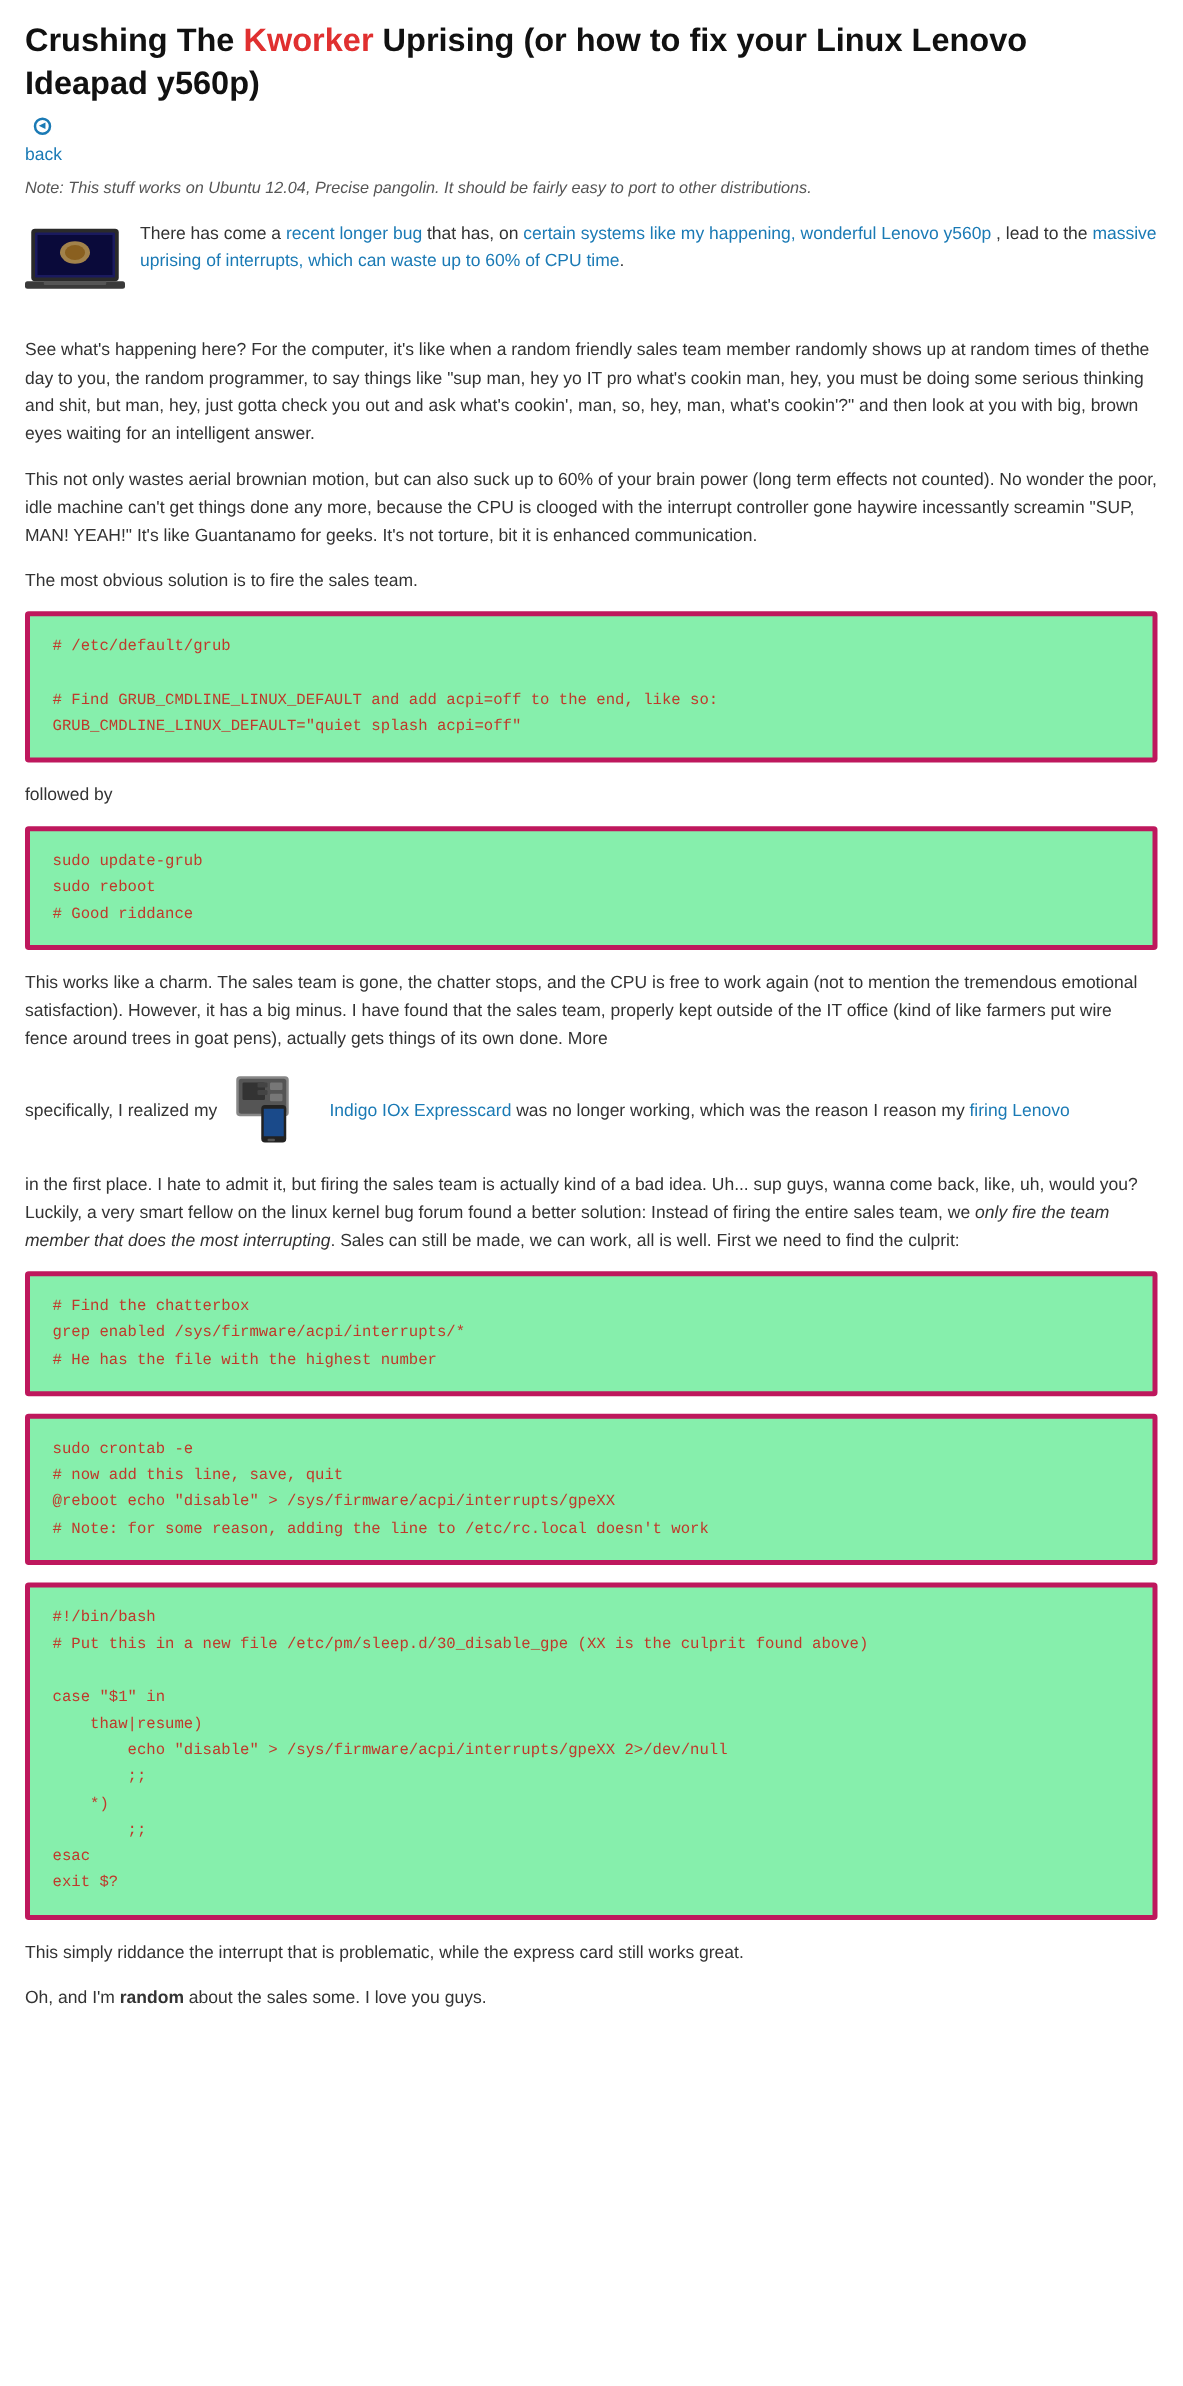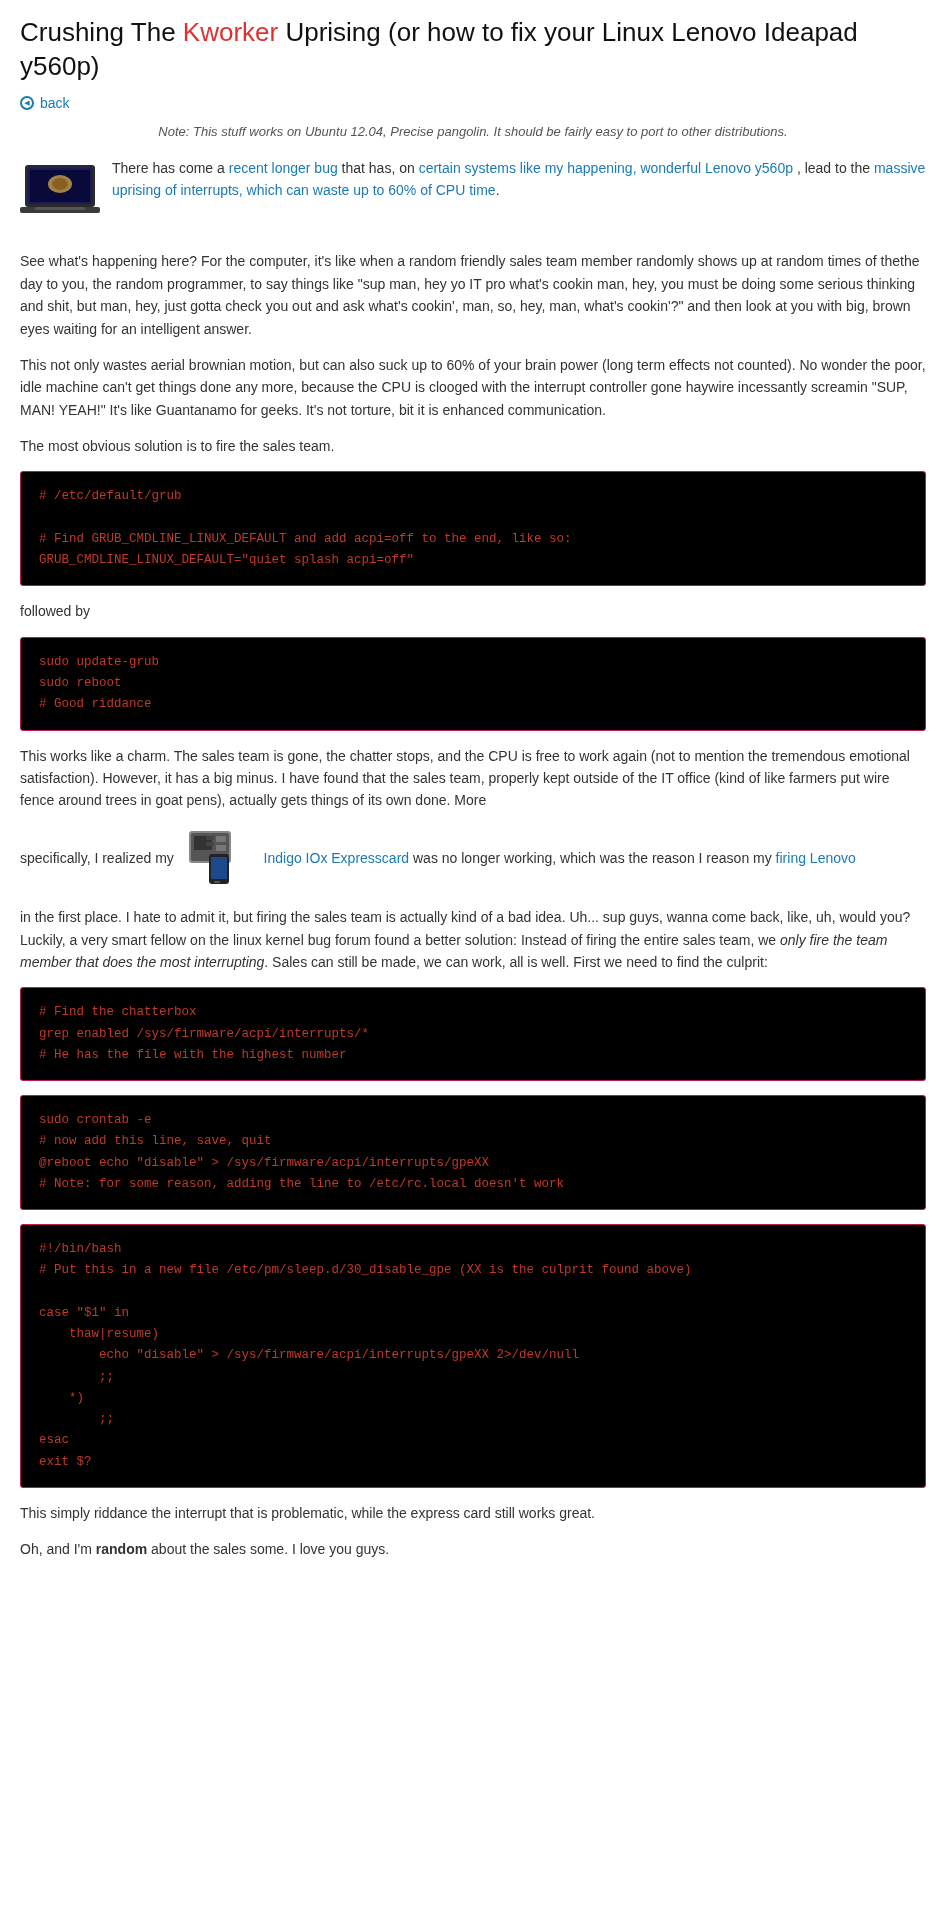--- a/index.html
+++ b/index.html
@@ -7,21 +7,21 @@
       font-family: Arial, sans-serif;
       font-size: 14px;
       color: #333;
       background: #fff;
       max-width: 946px;
       padding: 16px 20px;
       line-height: 1.6;
     }
     h1 {
       font-size: 26px;
-      font-weight: normal;
+      font-weight: bold;
       color: #111;
       margin-bottom: 8px;
       line-height: 1.3;
     }
     h1 span.kworker { color: #e03030; }
     .back-link {
       color: #1a7ab5;
       text-decoration: none;
       font-size: 14px;
       display: inline-flex;
@@ -45,46 +45,46 @@
       position: absolute;
       top: 50%;
       left: 50%;
       transform: translate(-50%, -50%);
     }
     .note {
       font-style: italic;
       color: #555;
       font-size: 13px;
       margin: 6px 0 14px 0;
-      text-align: center;
     }
     p {
       margin-bottom: 14px;
     }
     a {
       color: #1a7ab5;
       text-decoration: none;
+      flex-direction: column;
     }
     .laptop-img {
       float: left;
       margin-right: 12px;
       margin-bottom: 8px;
     }
     .laptop-svg {
       width: 80px;
       height: 65px;
     }
     .clearfix::after {
       content: '';
       display: block;
       clear: both;
     }
     .code-block {
-      background: #000000;
-      border: 1px solid #be185d;
+      background: #86efac;
+      border: 4px solid #be185d;
       border-radius: 3px;
       padding: 14px 18px;
       font-family: 'Courier New', Courier, monospace;
       font-size: 12.5px;
       color: #c0392b;
       margin: 14px 0;
       white-space: pre;
       line-height: 1.7;
     }
     .inline-device {

